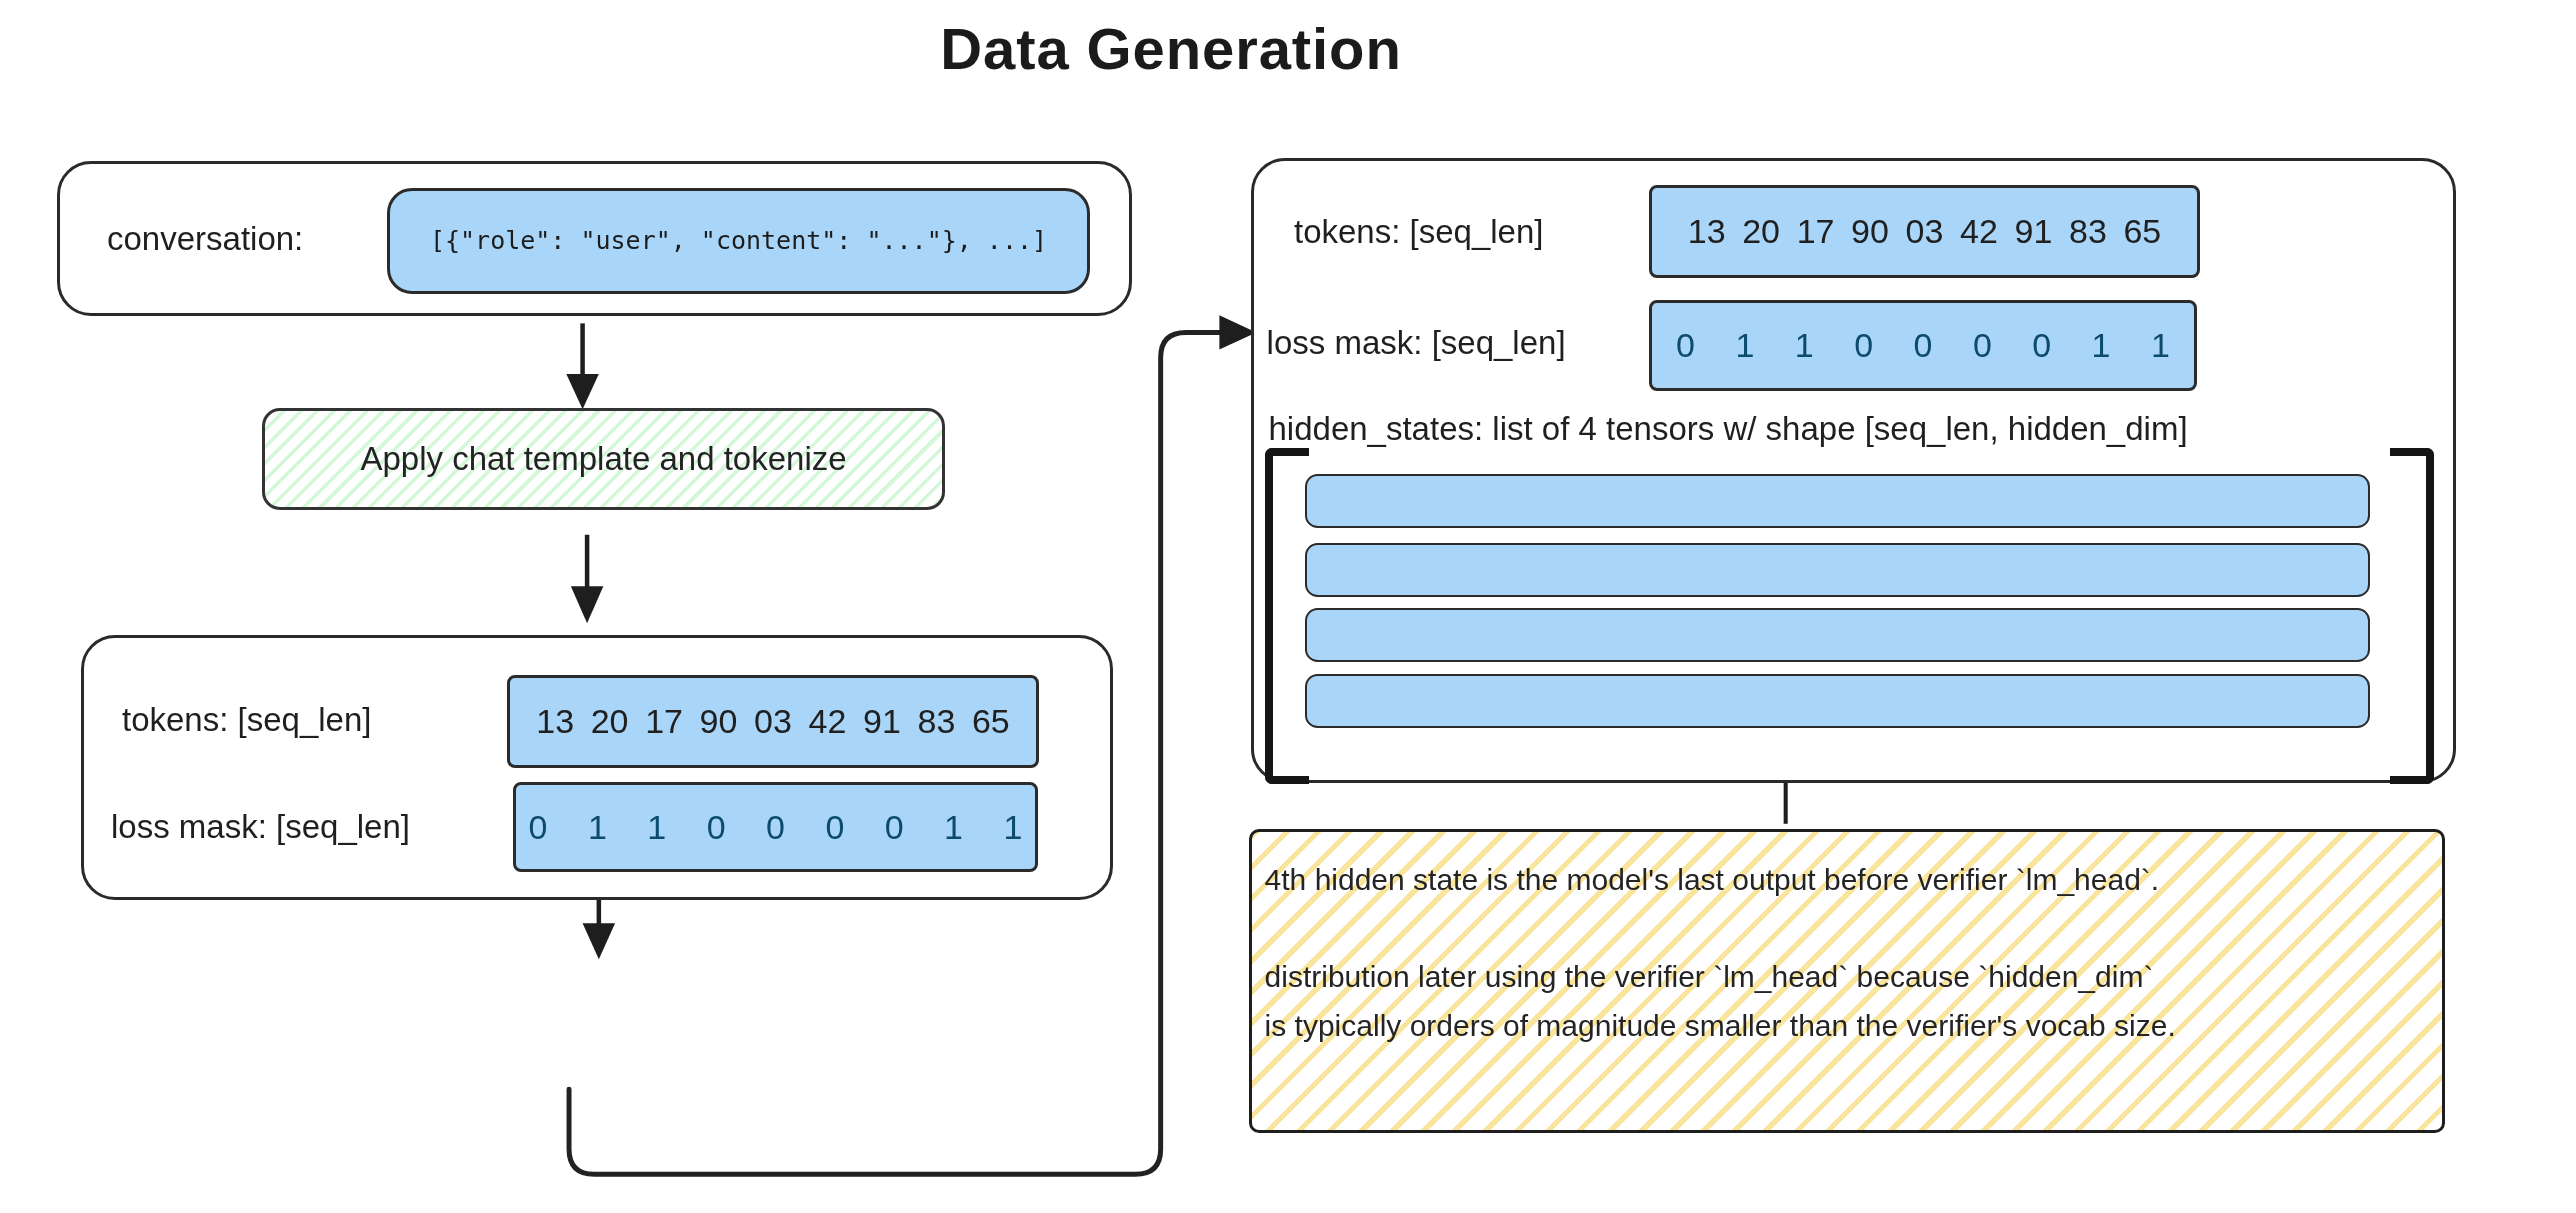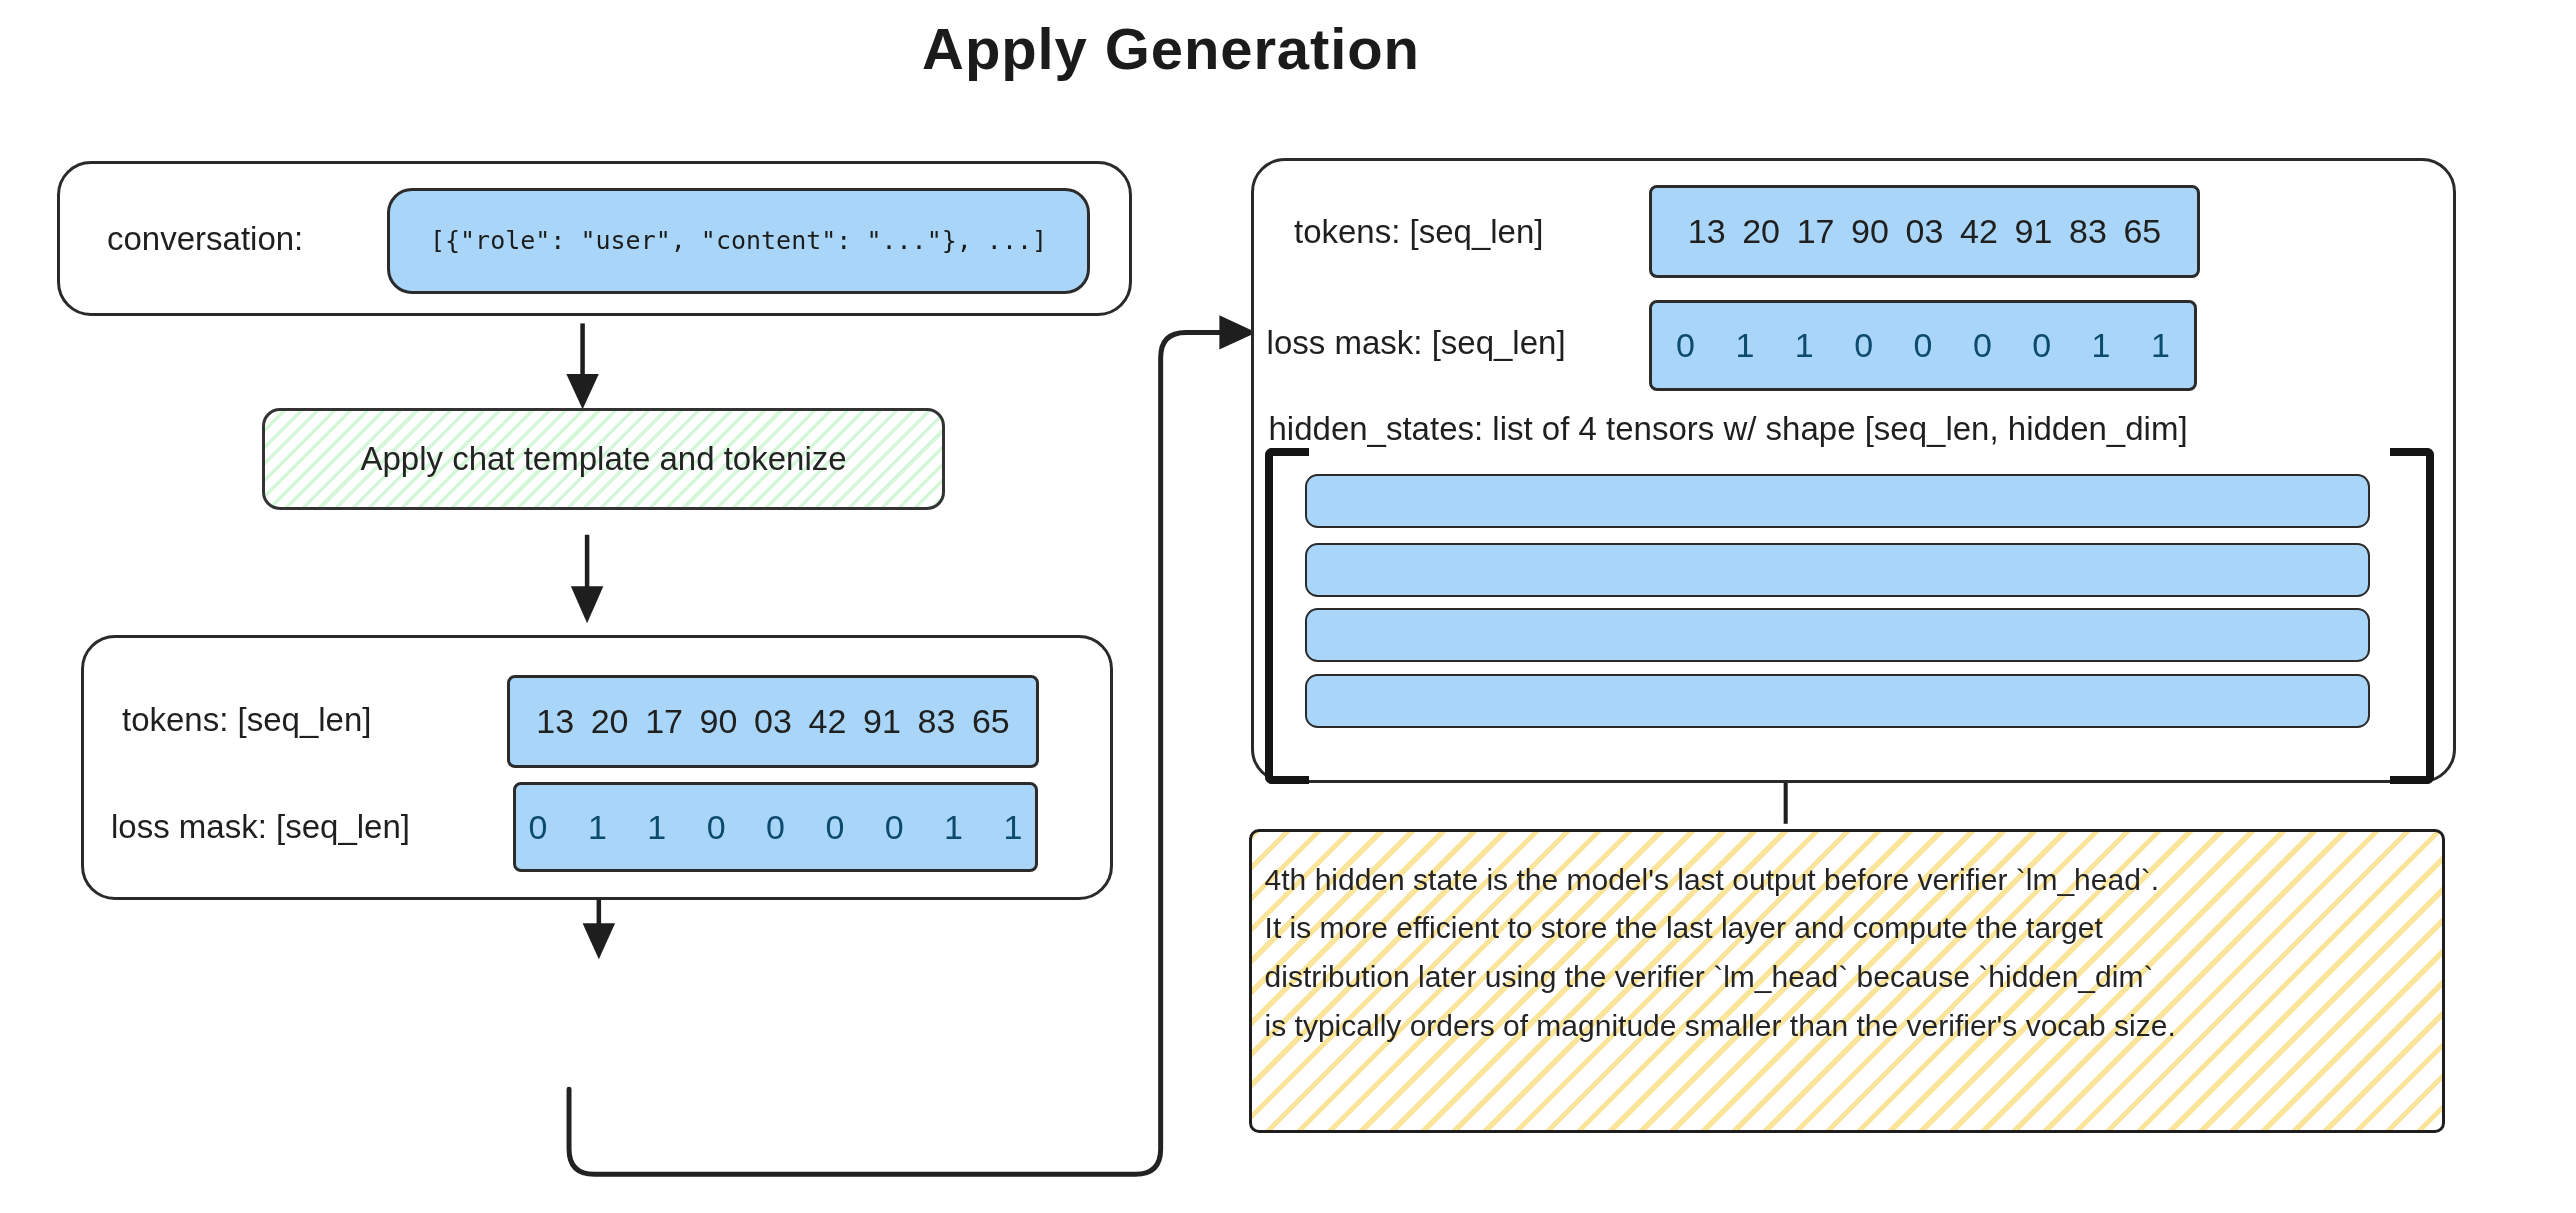--- a/index.html
+++ b/index.html
@@ -45,21 +45,21 @@
     border-top:8.1px solid #151515;border-bottom:8.1px solid #151515;border-radius:0 7.2px 7.2px 0;
   }
   .noteline{position:absolute;left:12.6px;font-size:30px;color:#242424;white-space:nowrap;}
   svg#wires{position:absolute;left:0;top:0;pointer-events:none;}
 </style>
 </head>
 <body>
 
 <div id="canvas">
 
-  <div id="title">Apply Generation</div>
+  <div id="title">Data Generation</div>
 
   <svg id="wires" width="2576" height="1214" viewBox="0 0 2852 1344">
 
     <g>
       <path d="M645 358 L645 418" stroke="#1e1e1e" stroke-width="5" fill="none"></path>
       <path d="M627 414 L663 414 L645 453 Z" fill="#1e1e1e"></path>
     </g>
 
     <g>
       <path d="M650 592 L650 653" stroke="#1e1e1e" stroke-width="5" fill="none"></path>
@@ -108,19 +108,18 @@
     <div class="bracket-r" style="left:1136px;top:287px;height:320px;"></div>
 
     <div class="bar" style="top:313px;"></div>
     <div class="bar" style="top:382px;"></div>
     <div class="bar" style="top:447px;"></div>
     <div class="bar" style="top:513px;"></div>
   </div>
 
   <div class="yellowbox" style="left:1249px;top:829px;width:1190px;height:298px;border-radius:10px;">
     <div class="noteline" style="top:31px;">4th hidden state is the model's last output before verifier `lm_head`.</div>
-    <div class="noteline" style="top:79px;">It is more efficient to store the last layer and compute the target</div>
     <div class="noteline" style="top:128px;">distribution later using the verifier `lm_head` because `hidden_dim`</div>
     <div class="noteline" style="top:177px;">is typically orders of magnitude smaller than the verifier's vocab size.</div>
   </div>
 
 </div>
 
 
 </body></html>

